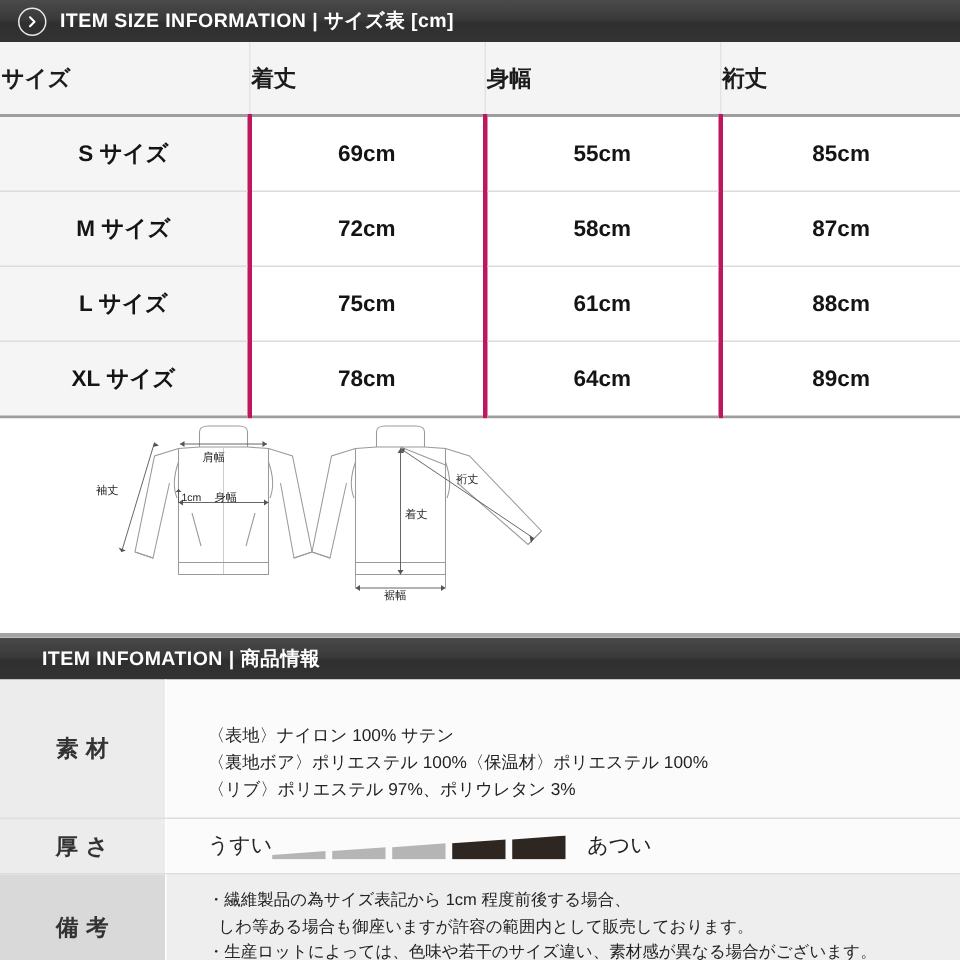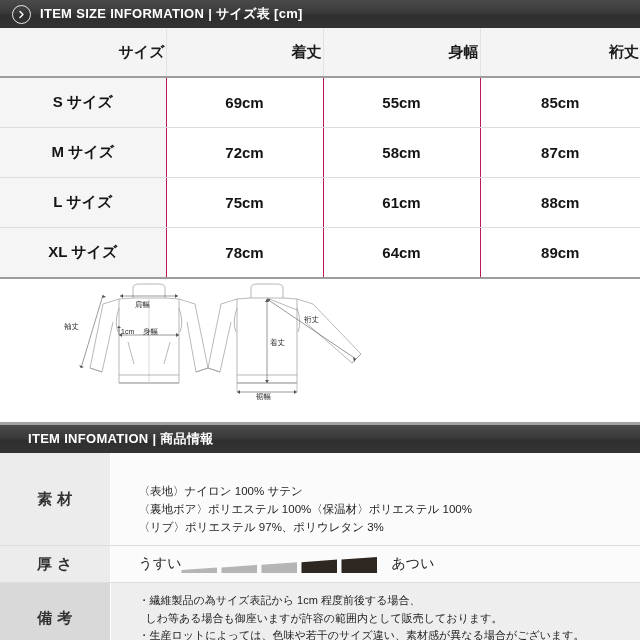--- a/index.html
+++ b/index.html
@@ -63,28 +63,28 @@
   .size-table col.c4 { width: 160px; }
 
   .size-table th {
     height: 46px;
     background: #f4f4f4;
     border-right: 1px solid #e3e3e3;
     border-bottom: 2px solid #9d9d9d;
     font-size: 15px;
     font-weight: bold;
     color: #1c1c1c;
-    text-align: right;
+    text-align: left;
     vertical-align: middle;
   }
   .size-table th:last-child { border-right: none; }
 
   .size-table td {
     height: 47px;
-    border-right: 1px solid #be185d;
+    border-right: 3px solid #be185d;
     border-bottom: 1px solid #dcdcdc;
     font-size: 15px;
     font-weight: bold;
     color: #141414;
     text-align: center;
     vertical-align: middle;
     background: #ffffff;
   }
   .size-table td:last-child { border-right: none; }
   .size-table td.sizecell {

